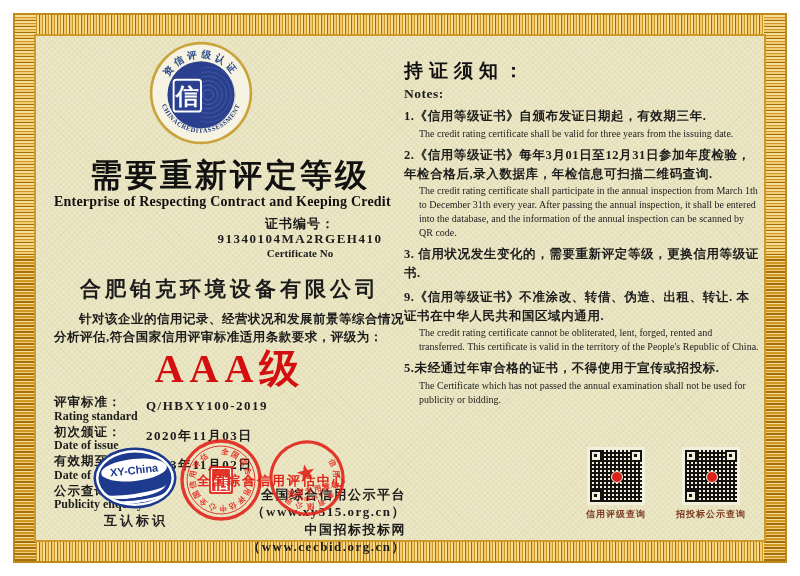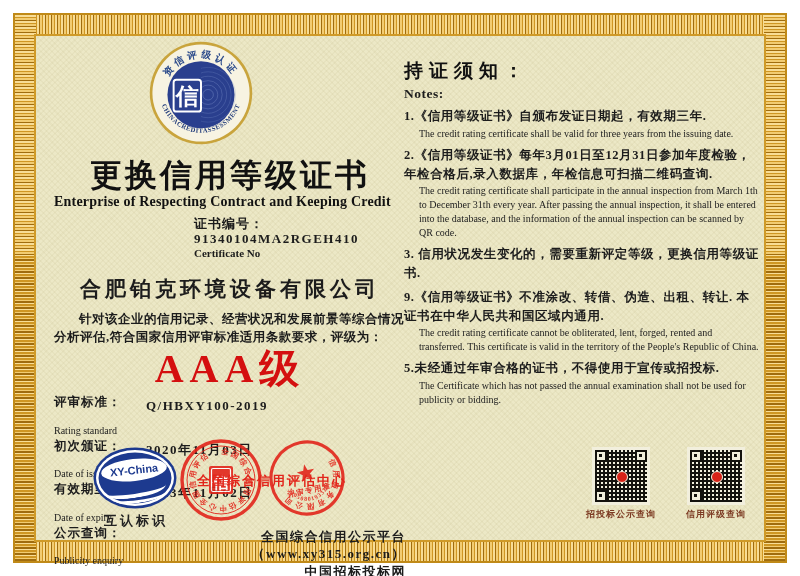--- a/index.html
+++ b/index.html
@@ -27,35 +27,35 @@
              repeating-linear-gradient(-45deg, rgba(185,175,125,.10) 0 1.5px, transparent 1.5px 4px);
            outline:2px solid #cf9a28;}
 
   
   .left-col{position:absolute;left:18px;top:0;width:352px;height:100%;}
   .logo-wrap{width:106px;height:106px;margin:4px 0 0 94px;}
   .title-zh{margin-top:12px;font-size:32px;font-weight:bold;letter-spacing:3px;
             text-align:center;line-height:1.1;color:#111;}
   .title-en{font-size:14px;font-weight:bold;letter-spacing:.2px;
             margin-top:1px;color:#111;}
-  .certno{margin:7px 0 15px 140px;line-height:1.15;}
+  .certno{margin:7px 0 15px 140px;line-height:1.15;text-align:center;}
   .certno .zh{font-size:13px;font-weight:bold;letter-spacing:1px;}
   .certno .zh .num{letter-spacing:1.5px;}
   .certno .en{font-size:11px;font-weight:bold;}
   .company{margin-top:7px;text-align:center;font-size:21px;font-weight:bold;
            letter-spacing:4px;}
   .statement{margin:7px 0 0 0;font-size:12.5px;font-weight:bold;line-height:1.5;
              text-indent:2em;letter-spacing:.5px;}
   .rating{margin-top:1px;text-align:center;font-size:40px;font-weight:bold;
           letter-spacing:6px;color:#d40f0f;line-height:1.05;}
   .fields{margin-top:6px;}
   .field-row{display:flex;margin-bottom:4px;}
   .field-label{width:92px;flex:none;line-height:1.0;}
   .field-label .zh{font-size:12.5px;font-weight:bold;letter-spacing:1px;}
-  .field-label .en{font-size:10px;font-weight:normal;margin-top:17px;}
+  .field-label .en{font-size:12px;font-weight:bold;margin-top:1px;}
   .field-value{font-size:13px;font-weight:bold;letter-spacing:1.5px;line-height:1.35;
                padding-top:1px;text-align:right;}
 
   
   .seal-row{position:absolute;left:0;top:402px;right:0;height:102px;}
   .xy-logo{position:absolute;left:42px;top:12px;width:78px;height:56px;
            border-radius:50%;background:#1d3a8f;box-shadow:inset 0 0 0 2.5px #ffffff, 0 0 0 2.5px #1d3a8f;overflow:hidden;}
   .xy-band{position:absolute;left:5px;top:9px;width:66px;height:22px;background:#fff;
            border-radius:50%;transform:rotate(-6deg);display:flex;align-items:center;justify-content:center;}
   .xy-band span{font-family:"Liberation Sans",sans-serif;font-size:11px;font-weight:bold;color:#1d3a8f;}
@@ -132,21 +132,21 @@
             <circle cx="68" cy="62" r="16" fill="none" stroke="#7388c4" stroke-width="1" opacity=".45"></circle>
             <circle cx="68" cy="62" r="21" fill="none" stroke="#7388c4" stroke-width="1" opacity=".4"></circle>
             <circle cx="68" cy="62" r="26" fill="none" stroke="#7388c4" stroke-width="1" opacity=".35"></circle>
             <circle cx="68" cy="62" r="31" fill="none" stroke="#7388c4" stroke-width="1" opacity=".3"></circle>
           </g>
           <rect x="29" y="45" width="31" height="36" rx="3" fill="none" stroke="#ffffff" stroke-width="2.2"></rect>
           <text x="44.5" y="73" font-size="26" font-weight="bold" fill="#ffffff" text-anchor="middle">信</text>
         </svg>
       </div>
 
-      <div class="title-zh">更换信用等级证书</div>
+      <div class="title-zh">需要重新评定等级</div>
       <div class="title-en">Enterprise of Respecting Contract and Keeping Credit</div>
 
       <div class="certno">
         <div class="zh">
           <span>证书编号：</span><span class="num">91340104MA2RGEH410</span>
         </div>
         <div class="en">Certificate No</div>
       </div>
 
       <div class="company">合肥铂克环境设备有限公司</div>
@@ -259,28 +259,28 @@
       </div>
 
       <div class="qr-row">
         <div class="qr-block">
           <div class="qr">
             <div class="eye tl"></div>
             <div class="eye tr"></div>
             <div class="eye bl"></div>
             <div class="dot"></div>
           </div>
-          <div class="qr-label">招投标公示查询</div>
+          <div class="qr-label">信用评级查询</div>
         </div>
         <div class="qr-block">
           <div class="qr">
             <div class="eye tl"></div>
             <div class="eye tr"></div>
             <div class="eye bl"></div>
             <div class="dot"></div>
           </div>
-          <div class="qr-label">信用评级查询</div>
+          <div class="qr-label">招投标公示查询</div>
         </div>
       </div>
     </div>
 
   </div>
 </div>
 
 </body></html>

